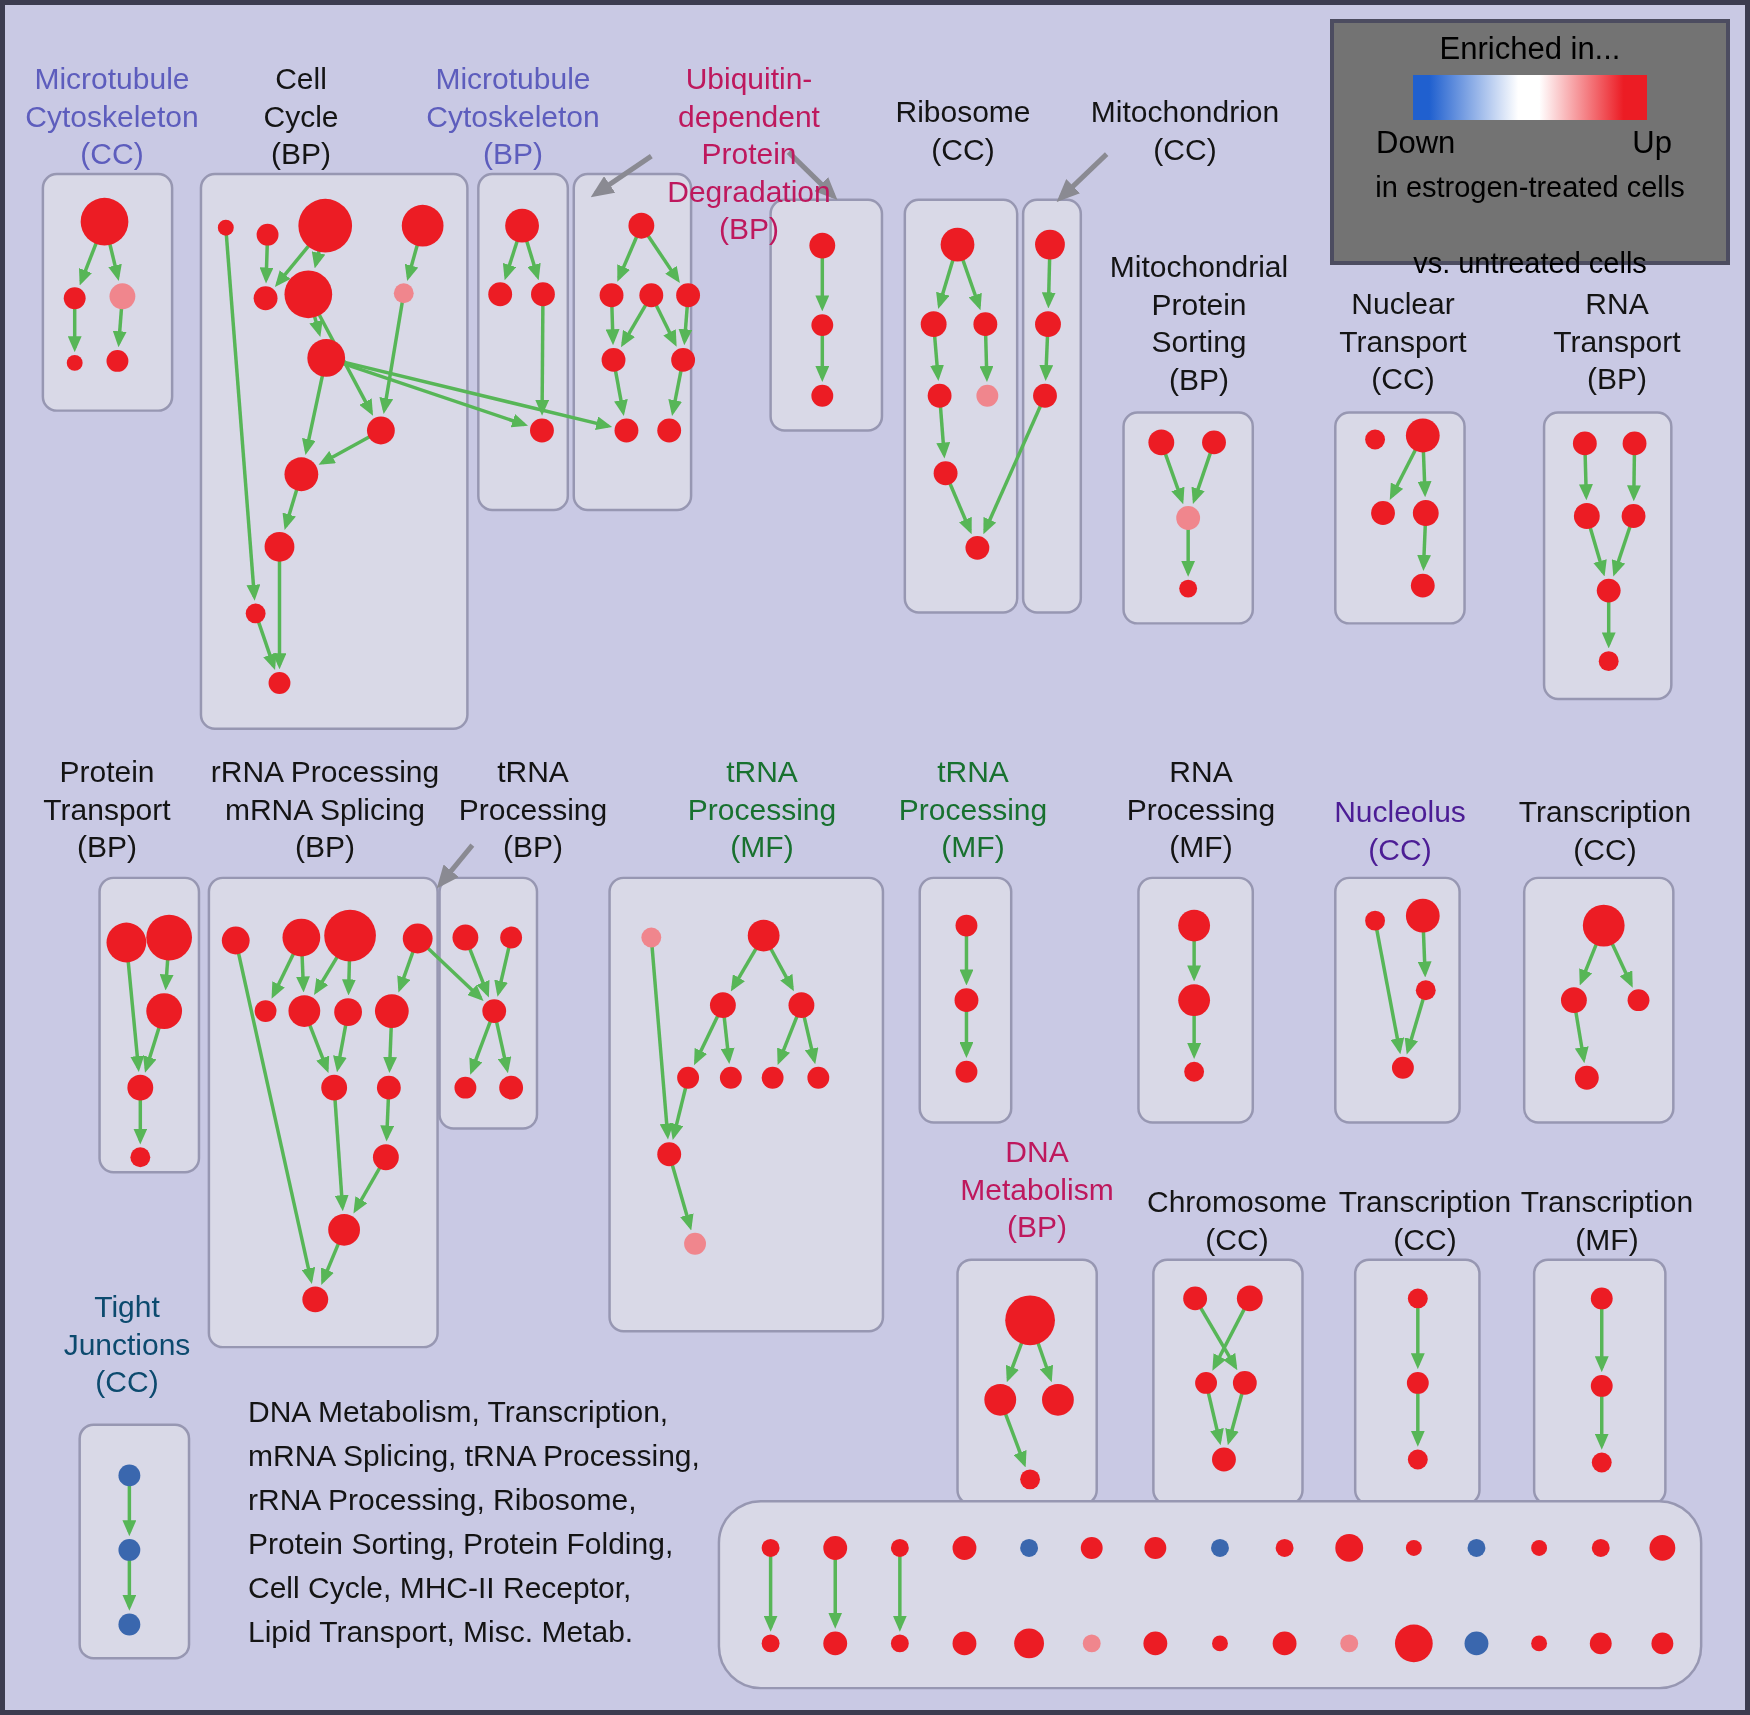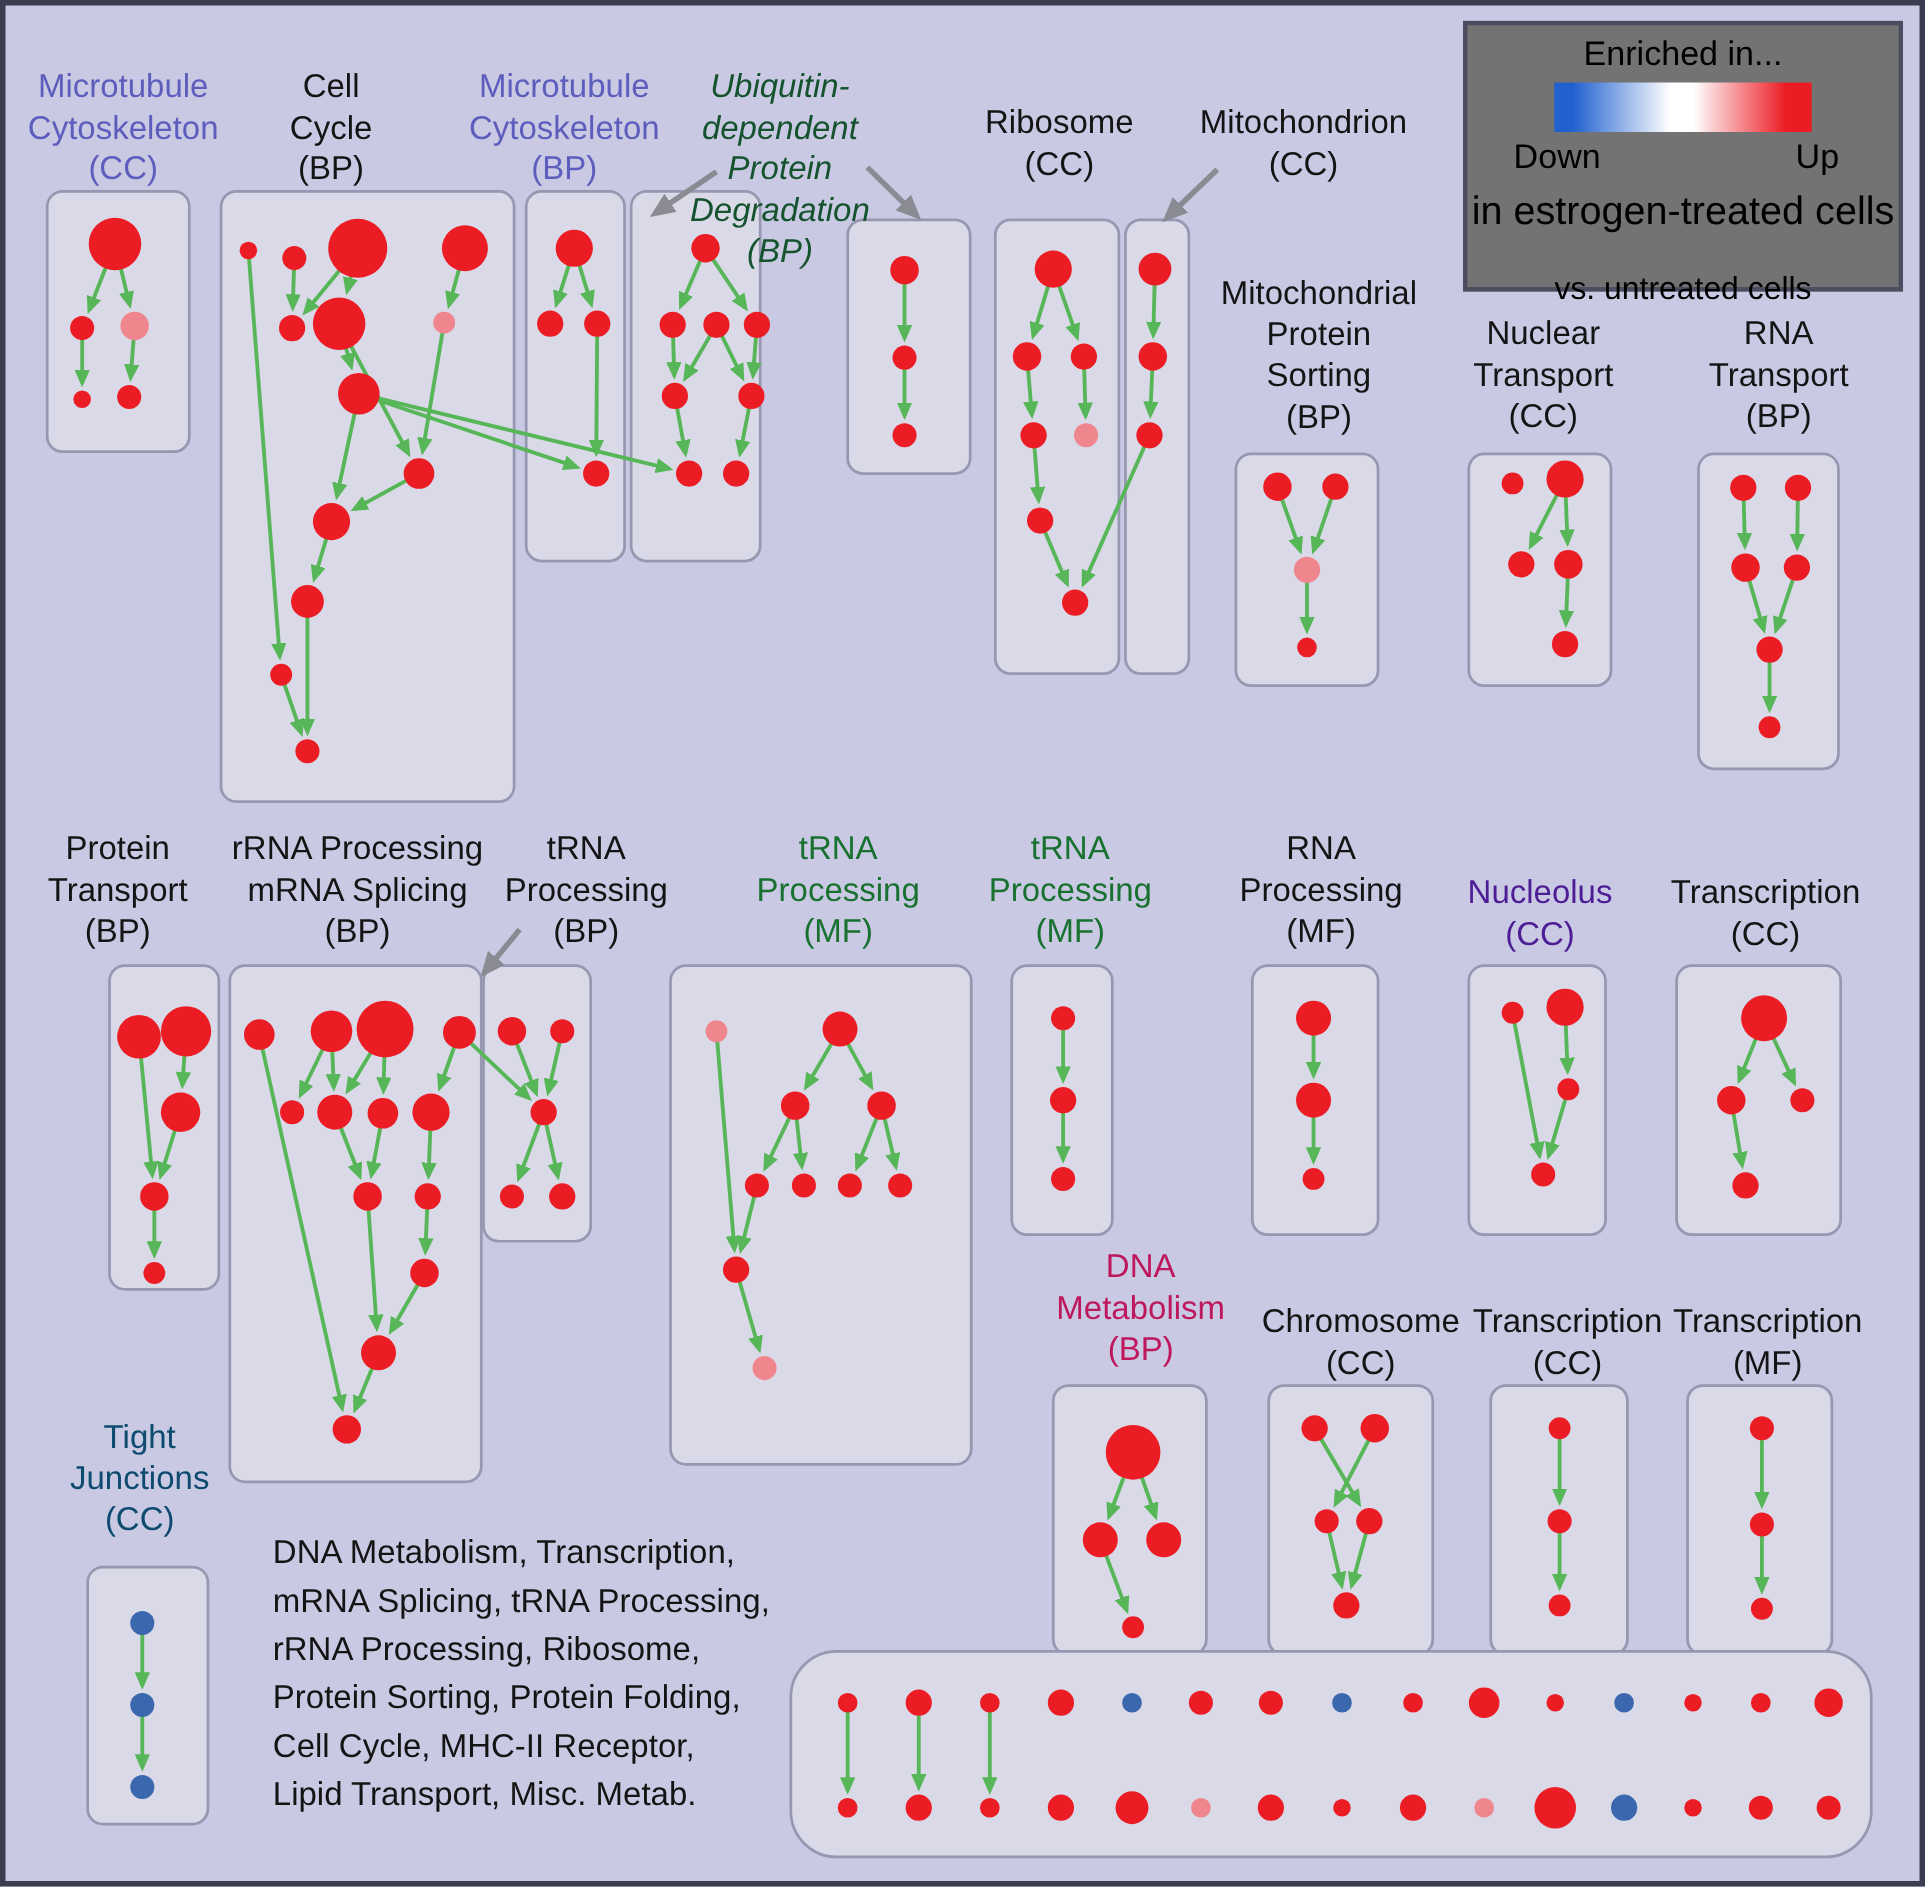--- a/index.html
+++ b/index.html
@@ -41,21 +41,21 @@
     left: 1325px;
     top: 14px;
     width: 400px;
     height: 246px;
     background: #737373;
     border: 4px solid var(--legend-border, #4c4c60);
   }
   .legend-title { position: absolute; top: 8px; width: 100%; text-align: center; font-size: 31px; }
   .legend-bar { position: absolute; top: 52px; left: 50%; transform: translateX(-50%); width: 234px; height: 45px; }
   .legend-downup { position: absolute; top: 102px; left: 42px; right: 54px; display: flex; justify-content: space-between; font-size: 31px; }
-  .legend-line1 { position: absolute; top: 148px; width: 100%; text-align: center; font-size: 36px; }
+  .legend-line1 { position: absolute; top: 148px; width: 100%; text-align: center; font-size: 29px; }
   .legend-line2 { position: absolute; top: 186px; width: 100%; text-align: center; font-size: 29px; margin-top: 38px; }
 </style>
 </head>
 <body>
 
 <div class="canvas">
 
   <svg id="diagram" viewBox="0 0 1750 1715">
     <defs>
       <marker id="ah-green" markerUnits="strokeWidth" markerWidth="4.6" markerHeight="4" refX="3.4" refY="2" orient="auto">
@@ -368,21 +368,21 @@
   <div id="labels">
       <div class="cluster-label" style="left: 107px; top: 55px; color: rgb(93, 93, 189);">Microtubule
 Cytoskeleton
 (CC)</div>
       <div class="cluster-label" style="left: 296px; top: 55px; color: rgb(20, 20, 20);">Cell
 Cycle
 (BP)</div>
       <div class="cluster-label" style="left: 508px; top: 55px; color: rgb(93, 93, 189);">Microtubule
 Cytoskeleton
 (BP)</div>
-      <div class="cluster-label" style="left: 704px; top: 55px; color: #14532d; font-style: italic;">Ubiquitin-
+      <div class="cluster-label" style="left: 744px; top: 55px; color: #be185d;">Ubiquitin-
 dependent
 Protein
 Degradation
 (BP)</div>
       <div class="cluster-label" style="left: 958px; top: 88px; color: rgb(20, 20, 20);">Ribosome
 (CC)</div>
       <div class="cluster-label" style="left: 1180px; top: 88px; color: rgb(20, 20, 20);">Mitochondrion
 (CC)</div>
       <div class="cluster-label" style="left: 1194px; top: 243px; color: rgb(20, 20, 20);">Mitochondrial
 Protein

